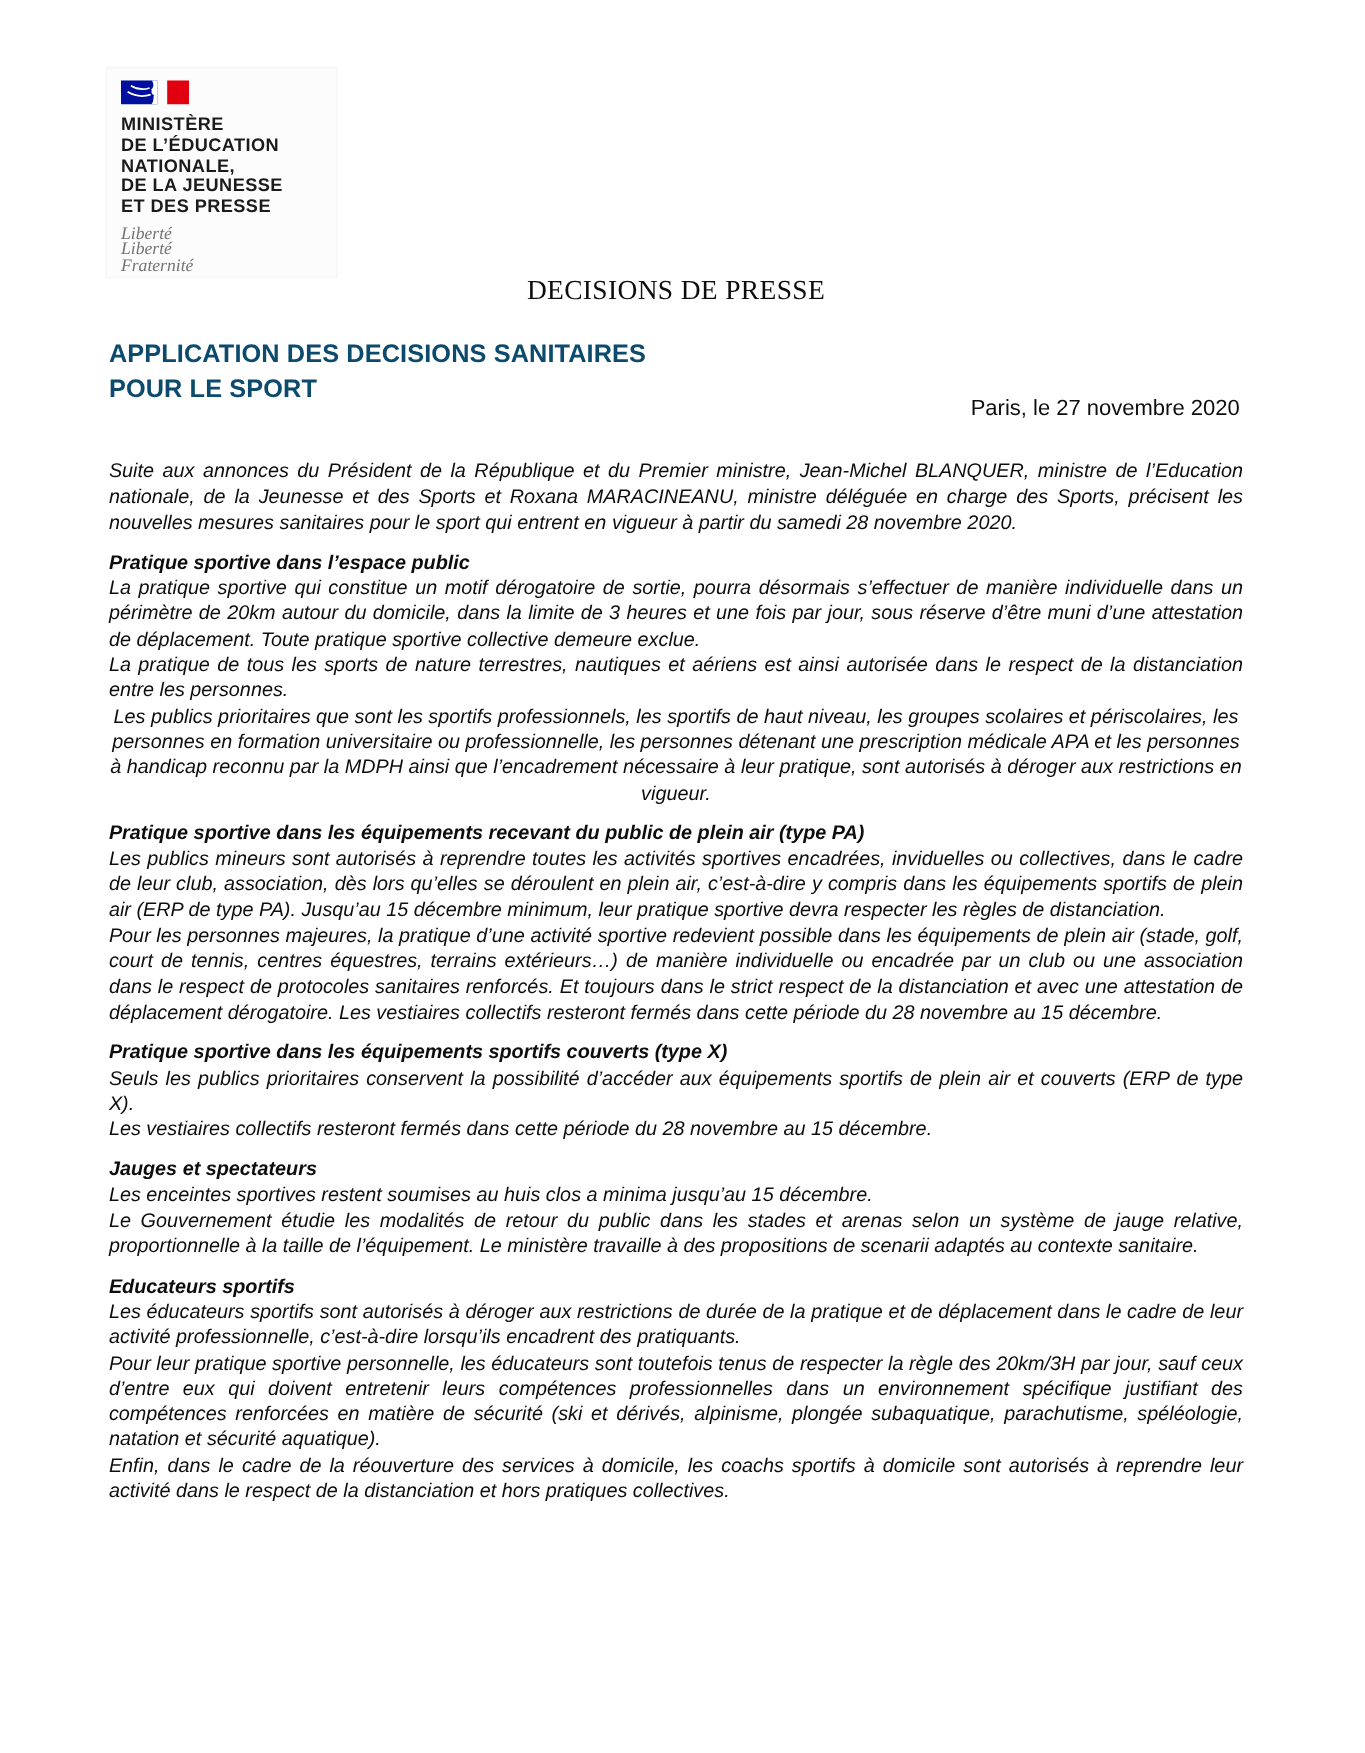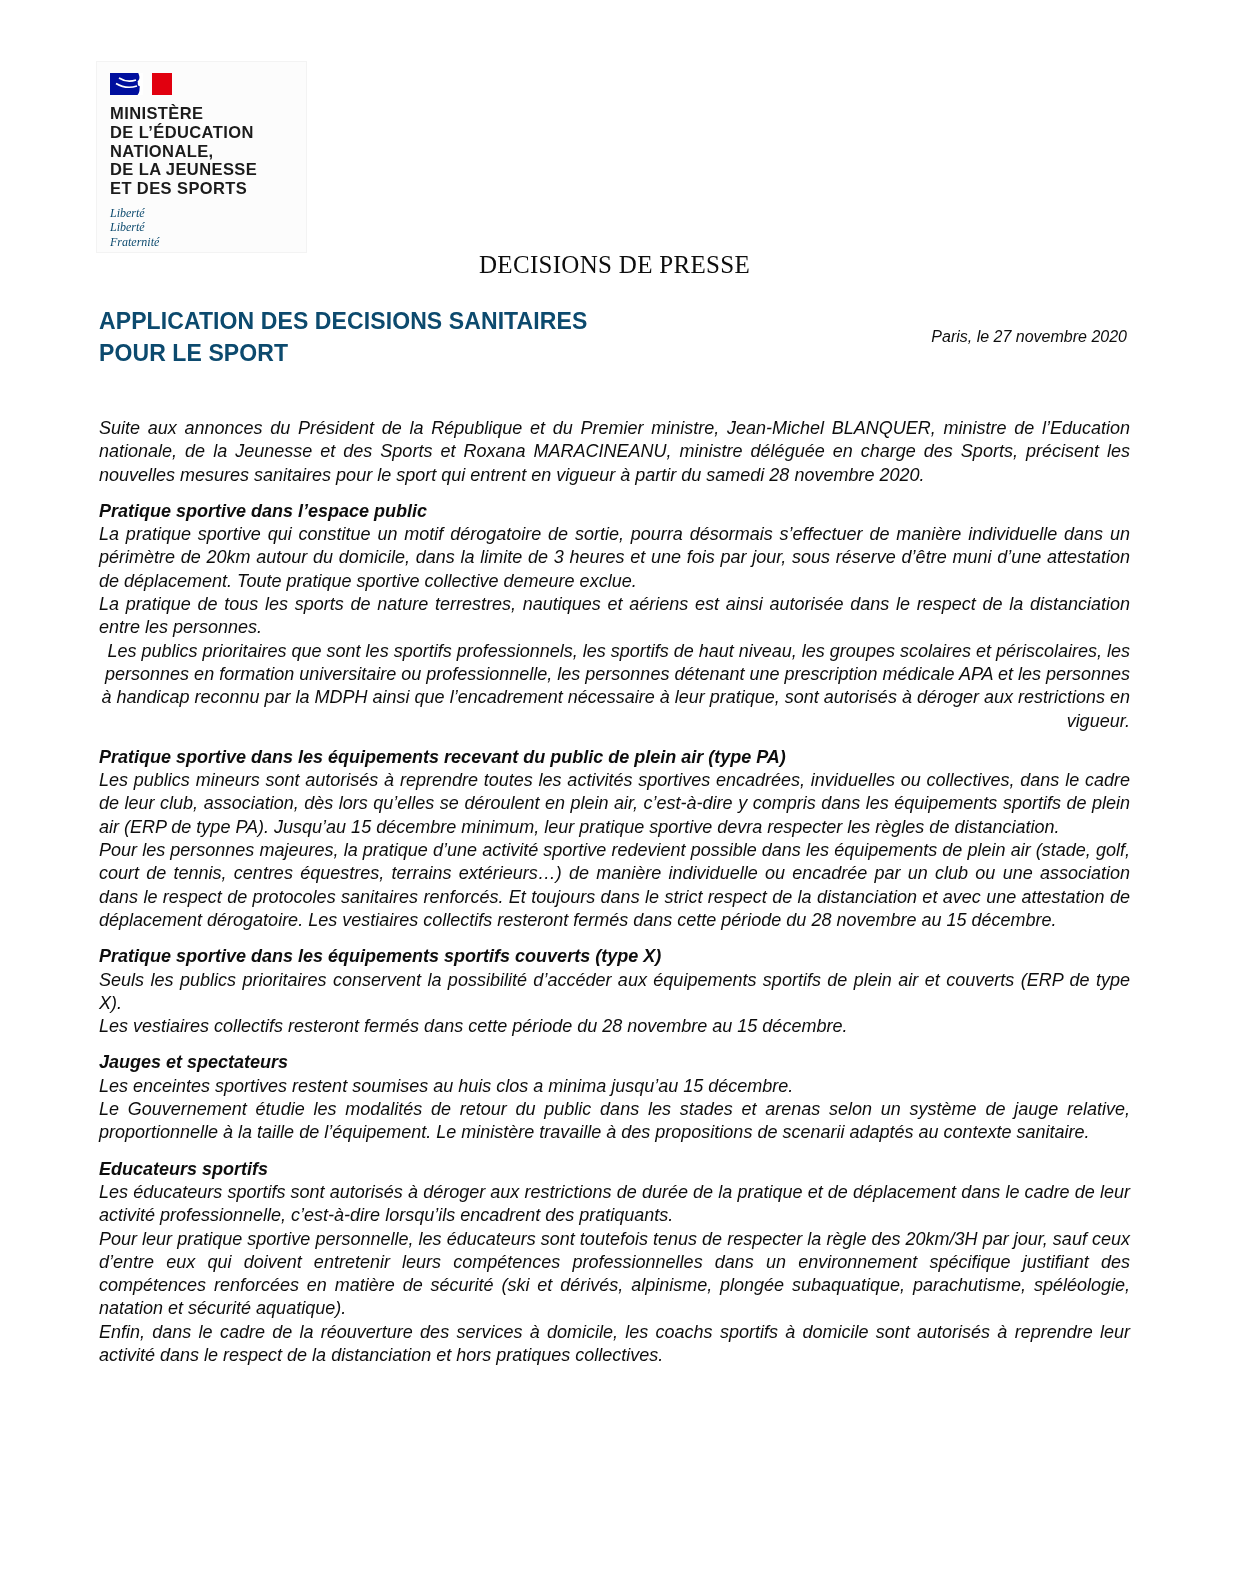--- a/index.html
+++ b/index.html
@@ -31,23 +31,23 @@
     font-size: 16.5px;
     line-height: 18.8px;
     letter-spacing: 0.4px;
     color: #1b1b1b;
     white-space: nowrap;
   }
   .motto {
     margin-top: 8px;
     font-family: "Liberation Serif", serif;
     font-style: italic;
-    font-size: 12px;
+    font-size: 16px;
     line-height: 14.5px;
-    color: #0c4a6e;
+    color: #737373;
   }
 
   
   .communique {
     position: absolute;
     left: 99px;
     top: 251px;
     width: 1031px;
     text-align: center;
     font-family: "Liberation Serif", serif;
@@ -60,43 +60,42 @@
     left: 99px;
     top: 306px;
     font-size: 23px;
     font-weight: bold;
     line-height: 31.5px;
     letter-spacing: 0.1px;
     color: #0c4a6e;
   }
   .dateline {
     position: absolute;
-    top: 328px;
+    top: 360px;
     right: 114px;
-    font-size: 16px;
+    font-size: 20px;
     color: #0d0d0d;
-    font-style: italic;
   }
 
   
   .content {
     position: absolute;
     left: 99px;
     top: 417px;
     width: 1031px;
     font-size: 18px;
     line-height: 23.3px;
     font-style: italic;
   }
   .content p {
     margin: 0;
     text-align: justify;
     text-justify: inter-word;
   }
-  .content p.ragged { text-align: right; }
+  .content p.ragged { text-align: center; }
   .content section { margin-top: 13px; }
   .content h2 {
     margin: 0;
     font-size: 18px;
     line-height: 23.3px;
     font-weight: bold;
   }
 </style>
 </head>
 <body>
@@ -109,21 +108,21 @@
       <rect x="42" y="0" width="20" height="22" fill="#e1000f" style="fill: rgb(225, 0, 15);"></rect>
       <path d="M33,0 L33,22 L27.5,22 C30.5,18.5 29,15.5 30,13.5 C26.5,12.3 28.5,9.5 27.5,8.2 C30.5,6.2 29.5,2.8 28.2,0 Z" fill="#ffffff"></path>
       <path d="M9,5 q8,5 17,2" stroke="#ffffff" stroke-width="1.6" fill="none"></path>
       <path d="M6,10.5 q10,6 21,2.5" stroke="#ffffff" stroke-width="1.6" fill="none"></path>
     </svg>
     <div class="ministry-name">
       <div>MINISTÈRE</div>
       <div>DE L’ÉDUCATION</div>
       <div>NATIONALE,</div>
       <div>DE LA JEUNESSE</div>
-      <div>ET DES SPORTS</div>
+      <div>ET DES PRESSE</div>
     </div>
     <div class="motto">
       <div>Liberté</div>
       <div>Liberté</div>
       <div>Fraternité</div>
     </div>
   </div>
 
   <div class="communique">DECISIONS DE PRESSE</div>
 

